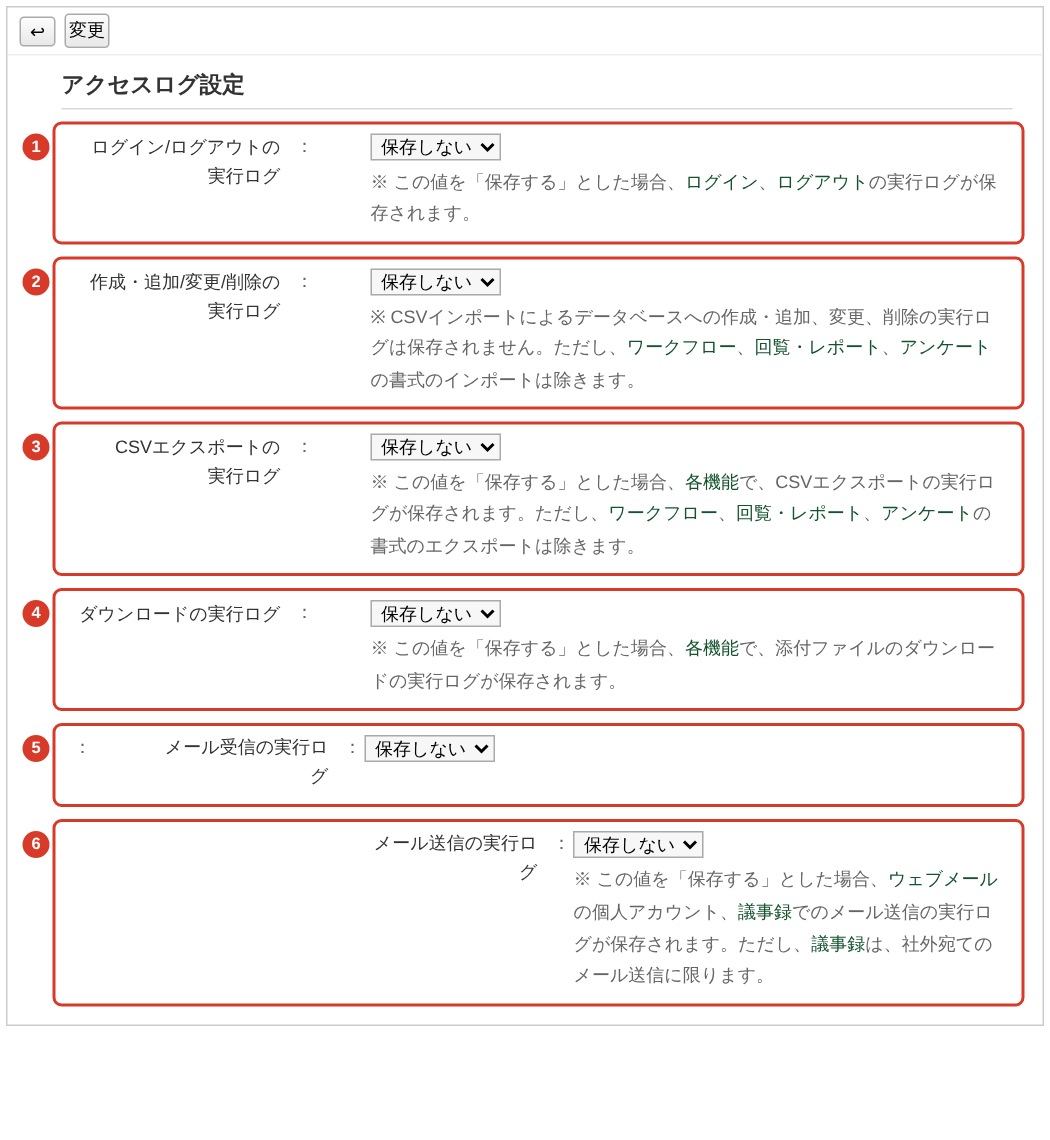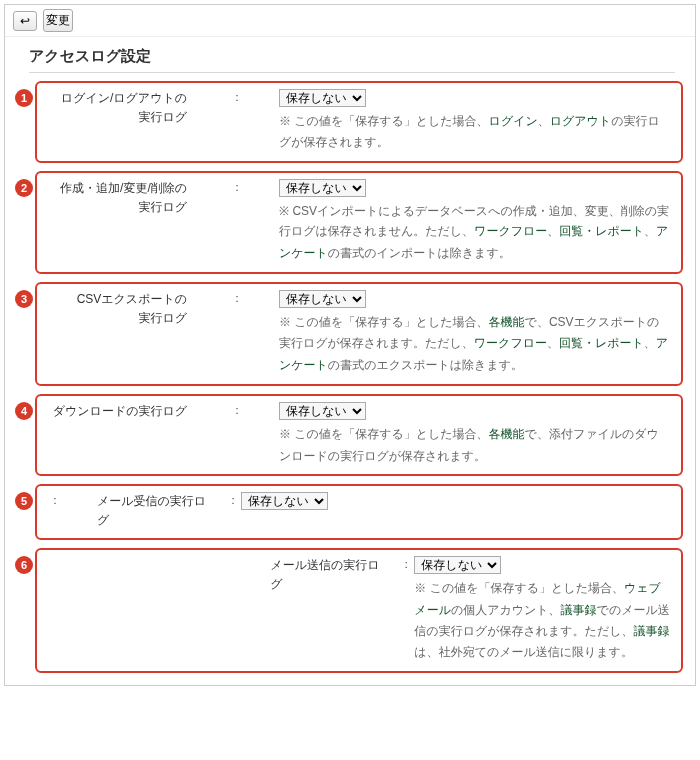--- a/index.html
+++ b/index.html
@@ -27,21 +27,21 @@
     background: linear-gradient(#fdfdfd, #e8e8e8);
     border-radius: 3px;
     padding: 2px 2px;
     font-size: 12px;
     cursor: pointer;
   }
   .btn-back { padding: 2px 6px; }
   h2.title {
     font-size: 15px;
     font-weight: bold;
-    margin: 10px 20px 6px 24px;
+    margin: 10px 20px 6px 36px;
     padding-bottom: 6px;
     border-bottom: 1px solid #d8d8d8;
   }
   .sections { padding: 0 6px 4px 6px; }
   .section {
     position: relative;
     border: 2px solid #d83a2a;
     border-radius: 6px;
     margin: 8px 6px 8px 24px;
     padding: 6px 10px 8px 10px;
@@ -53,48 +53,49 @@
     width: 18px;
     height: 18px;
     border-radius: 50%;
     background: #d83a2a;
     color: #fff;
     font-size: 11px;
     line-height: 18px;
     text-align: center;
     font-weight: bold;
   }
-  .row { display: flex; gap: 34px; }
+  .row { display: flex; }
   .label-col {
     width: 140px;
     text-align: right;
     padding-right: 8px;
     line-height: 1.6;
   }
   .sep { color: #666; padding: 0 2px; }
-  .value-col { flex: 1; }
+  .value-col { flex: 1; margin-left: 36px; }
   .select {
     border: 1px solid #aaa;
     background: #f7f7f7;
     font-size: 12px;
     padding: 0 2px;
     cursor: pointer;
   }
   .note {
     margin-top: 4px;
     color: #666;
     line-height: 1.7;
   }
   .note .star { color: #666; }
   a.link { color: #14532d; text-decoration: none; font-family: Liberation Mono, monospace; }
   .sublabel-col {
     width: 120px;
-    text-align: left;
+    text-align: right;
     padding-right: 8px;
     line-height: 1.6;
+    font-family: Liberation Mono, monospace;
   }
   .subrow { display: flex; align-items: flex-start; }
   .subcontent { flex:1; }
 </style>
 </head>
 <body>
 
 <div class="page">
 
   <div class="toolbar">

